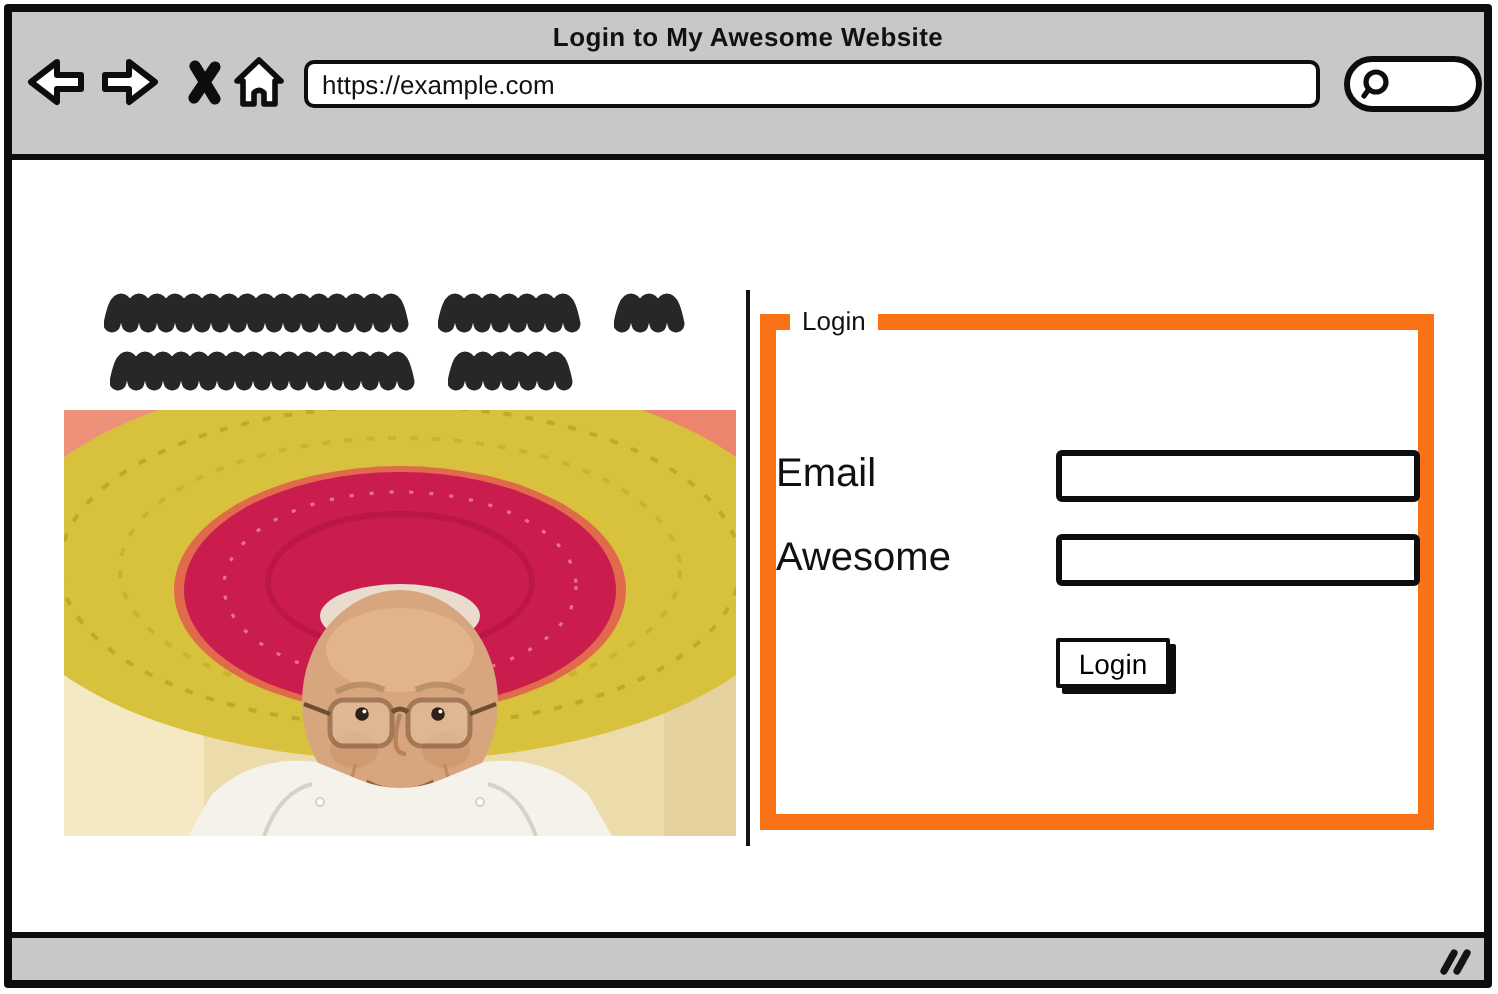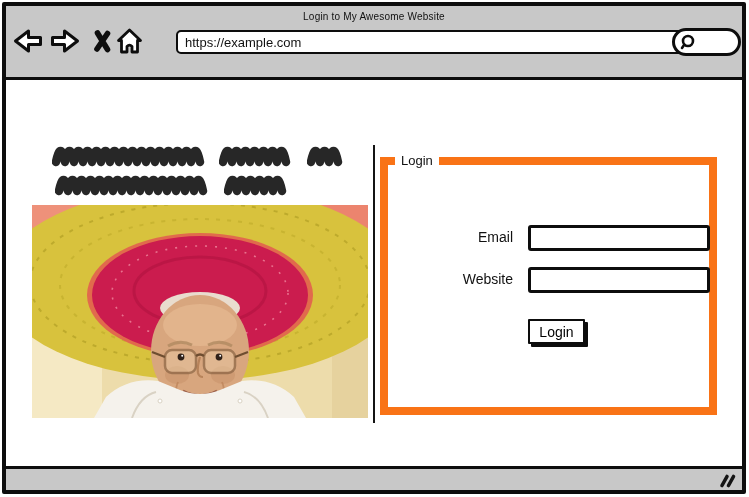--- a/index.html
+++ b/index.html
@@ -2,41 +2,41 @@
 <html><head>
 <meta charset="utf-8">
 <style>
   html,body{margin:0;padding:0;background:#fff;}
   .stage{position:relative;width:749px;height:497px;background:#fff;
          font-family:"Liberation Sans",sans-serif;color:#111;overflow:hidden;}
   .window{position:absolute;left:2px;top:2px;width:744px;height:492px;
           border:4px solid #0d0d0d;border-radius:2px;background:#fff;box-sizing:border-box;}
   
   .titlebar{position:relative;height:71px;background:#c8c8c8;border-bottom:3px solid #0d0d0d;}
-  .window-title{text-align:center;font-size:10px;font-weight:400;padding-top:5px;letter-spacing:.2px;}
+  .window-title{text-align:center;font-size:13px;font-weight:700;padding-top:5px;letter-spacing:.2px;}
   .navbtn{position:absolute;top:21px;background:none;border:none;padding:0;margin:0;line-height:0;cursor:pointer;}
   .nav-back{left:6px;} .nav-fwd{left:44px;} .nav-close{left:87px;} .nav-home{left:110px;}
   .urlbar{position:absolute;left:146px;top:24px;width:508px;height:24px;background:#fff;
           border:2px solid #0d0d0d;border-radius:5px;box-sizing:border-box;
-          display:flex;align-items:center;padding-left:7px;font-size:13px;margin-left:24px;}
+          display:flex;align-items:center;padding-left:7px;font-size:13px;}
   .searchbox{position:absolute;left:666px;top:22px;width:69px;height:28px;background:#fff;
           border:3px solid #0d0d0d;border-radius:14px;box-sizing:border-box;
           display:flex;align-items:center;padding-left:4px;}
   
   .content{position:relative;height:386px;background:#fff;}
   .scribbles{position:absolute;left:46px;top:61px;}
   .scribble-row{display:flex;align-items:flex-end;}
   .scribble-row.r1{gap:12px;}
   .scribble-row.r2{gap:14px;margin-left:3px;margin-top:3px;}
   .photo{position:absolute;left:26px;top:125px;width:336px;height:213px;display:block;}
   .vdivider{position:absolute;left:367px;top:65px;width:2px;height:278px;background:#141414;}
   fieldset.login{position:absolute;left:374px;top:73px;width:337px;height:262px;margin:0;padding:0;
           border:8px solid #f97316;box-sizing:border-box;background:#fff;}
   fieldset.login legend{margin-left:7px;padding:0 6px;font-size:13px;}
-  .f-label{position:absolute;left:0;width:125px;text-align:right;font-size:14px;line-height:25px;}
+  .f-label{position:absolute;left:0;width:125px;font-size:20px;line-height:25px;}
   .lbl-email{top:57px;} .lbl-password{top:99px;}
   .f-input{position:absolute;left:140px;width:182px;height:26px;background:#fff;
           border:3px solid #0d0d0d;border-radius:3px;box-sizing:border-box;
           font-family:inherit;font-size:13px;padding:0 5px;}
   .in-email{top:57px;} .in-password{top:99px;}
   .login-btn{position:absolute;left:140px;top:151px;width:57px;height:25px;background:#fff;
           border:2px solid #0d0d0d;box-shadow:3px 3px 0 #0d0d0d;border-radius:1px;
           font-family:inherit;font-size:14px;display:flex;align-items:center;justify-content:center;
           cursor:pointer;padding:0;}
   
@@ -151,21 +151,21 @@
         <circle cx="128" cy="196" r="2" fill="#fff" stroke="#d9d2c4" stroke-width="1"></circle>
         <circle cx="208" cy="196" r="2" fill="#fff" stroke="#d9d2c4" stroke-width="1"></circle>
       </svg>
 
       <div class="vdivider"></div>
 
       <fieldset class="login">
         <legend>Login</legend>
         <label class="f-label lbl-email">Email</label>
         <input class="f-input in-email" type="text" value="" style="">
-        <label class="f-label lbl-password">Website</label>
+        <label class="f-label lbl-password">Awesome</label>
         <input class="f-input in-password" type="password" value="" style="">
         <button class="login-btn">Login</button>
       </fieldset>
     </div>
 
     <div class="bottombar">
       <span class="grip">
         <svg width="18" height="17" viewBox="0 0 18 17">
           <path d="M4 13.5 L9 4.5 M10.5 13.5 L15.5 4.5" stroke="#141414" stroke-width="3.6" stroke-linecap="round"></path>
         </svg>

